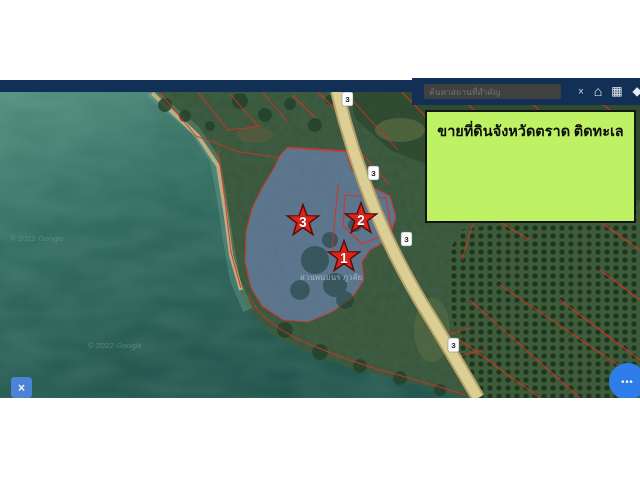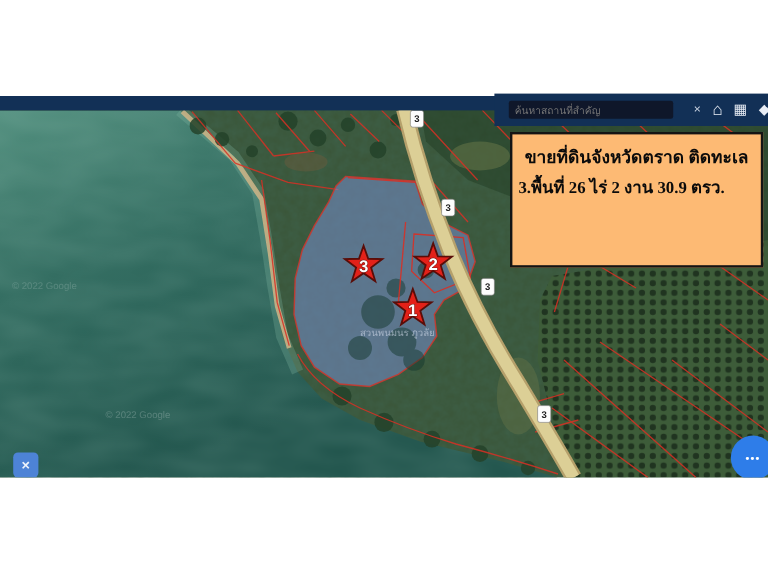--- a/index.html
+++ b/index.html
@@ -2,34 +2,34 @@
 <html><head>
 <meta charset="utf-8">
 <style>
   html,body{margin:0;padding:0;background:#fff;}
   .stage{position:relative;width:640px;height:480px;background:#ffffff;overflow:hidden;
          font-family:"Liberation Sans",sans-serif;}
   
   .navy-strip{position:absolute;left:0;top:80px;width:640px;height:12px;background:#123056;}
   .search-panel{position:absolute;left:412px;top:78px;width:228px;height:27px;background:#123056;
                 display:flex;align-items:center;}
-  .search-input{position:absolute;left:12px;top:6px;width:132px;height:15px;background:#0f172a;
+  .search-input{position:absolute;left:12px;top:6px;width:132px;height:15px;background:#404040;
                 border-radius:2px;border:none;font-size:8.5px;color:#8a8a8a;padding:0 0 0 5px;
                 font-family:"Liberation Sans",sans-serif;}
   .tb-btn{position:absolute;top:3px;width:18px;height:20px;color:#e8edf5;display:flex;
           align-items:center;justify-content:center;background:transparent;border:none;}
   .btn-clear{left:160px;font-size:10px;color:#cdd6e4;}
   .btn-home{left:177px;font-size:14px;}
   .btn-grid{left:196px;font-size:12px;}
   .btn-layers{left:216px;font-size:12px;}
   
   .map-area{position:absolute;left:0;top:91px;width:640px;height:307px;overflow:hidden;}
   .map-svg{position:absolute;left:0;top:-91px;width:640px;height:480px;}
   
-  .info-box{position:absolute;left:425px;top:110px;width:211px;height:113px;background:#fdba74;
+  .info-box{position:absolute;left:425px;top:110px;width:211px;height:113px;background:#bef264;
             border:2px solid #141414;box-sizing:border-box;color:#0b0b0b;
             font-family:"Liberation Serif","DejaVu Serif",serif;}
   .info-title{font-weight:bold;font-size:14.5px;text-align:center;margin-top:7px;}
   .info-line{font-weight:bold;font-size:14px;margin:7px 0 0 5px;line-height:1.35;}
   
   .draw-tool{position:absolute;left:11px;top:286px;width:21px;height:21px;background:#4d83d6;
              border-radius:4px;color:#eef3fb;font-weight:bold;font-size:12px;display:flex;
              align-items:center;justify-content:center;}
   
   .chat-bubble{position:absolute;left:609px;top:272px;width:37px;height:37px;border-radius:50%;
@@ -196,16 +196,15 @@
   <div class="search-panel">
     <input class="search-input" type="text" placeholder="ค้นหาสถานที่สำคัญ" style="">
     <button class="tb-btn btn-clear">×</button>
     <button class="tb-btn btn-home">⌂</button>
     <button class="tb-btn btn-grid">▦</button>
     <button class="tb-btn btn-layers">◆</button>
   </div>
 
   <div class="info-box">
     <div class="info-title">ขายที่ดินจังหวัดตราด ติดทะเล</div>
-    <div class="info-line">3.พื้นที่ 26 ไร่ 2 งาน 30.9 ตรว.</div>
   </div>
 
 </div>
 
 </body></html>

